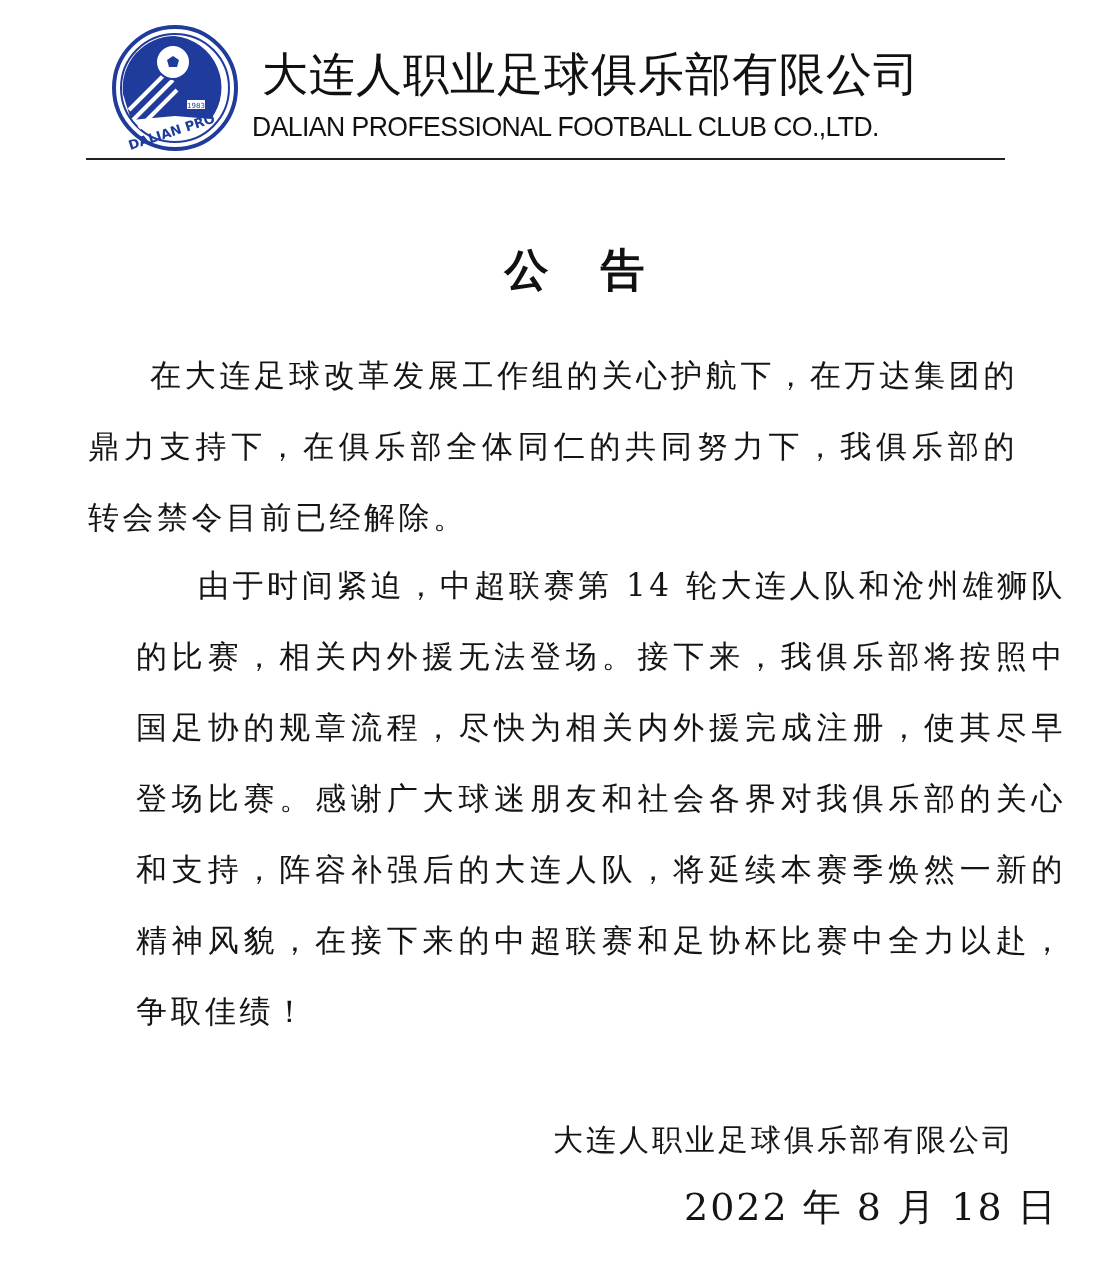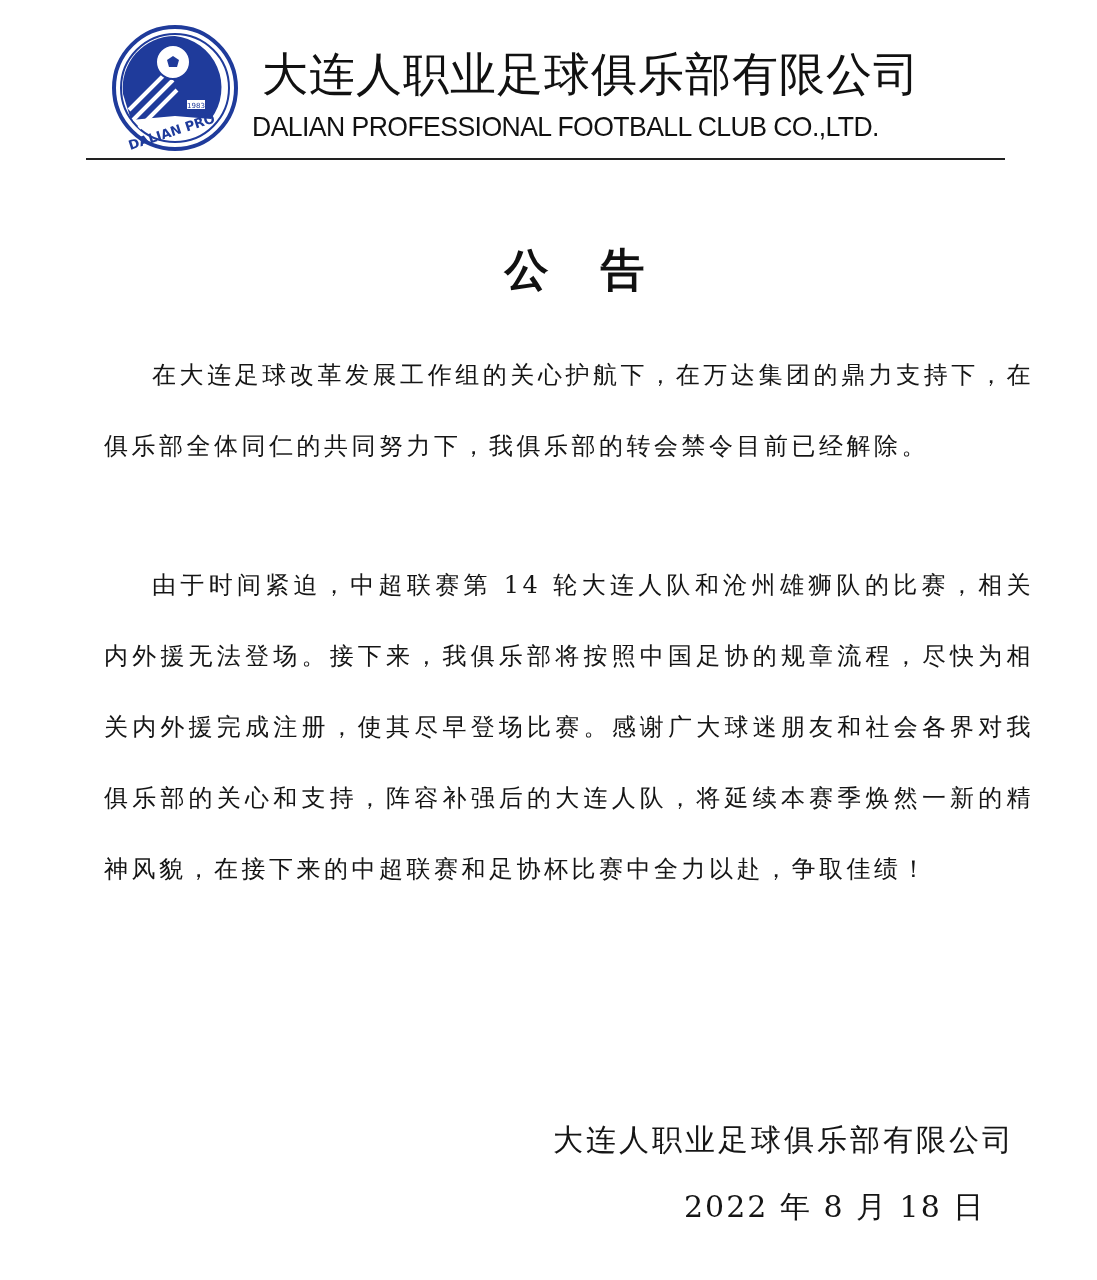--- a/index.html
+++ b/index.html
@@ -6,26 +6,26 @@
     body { width:1097px; height:1280px; position:relative; overflow:hidden;
       font-family:"DejaVu Serif", "Liberation Serif", serif; color:#151515; }
     .logo { position:absolute; left:111px; top:24px; width:128px; height:128px;text-decoration:underline; }
     .cn-name { position:absolute; left:262px; top:46px; font-family:"DejaVu Sans","Liberation Sans",sans-serif;
       font-size:46px; letter-spacing:1px; color:#111; white-space:nowrap; line-height:56px; }
     .en-name { position:absolute; left:252px; top:110px; font-family:"Liberation Sans","DejaVu Sans",sans-serif;
       font-size:28px; letter-spacing:-0.6px; color:#111; white-space:nowrap; line-height:34px; transform:scaleX(0.95); transform-origin:left; }
     .rule { position:absolute; left:86px; top:158px; width:919px; height:2px; background:#222; }
     .title { position:absolute; left:0; width:1097px; top:240px; text-align:center; font-size:44px; font-weight:bold;
       letter-spacing:52px; padding-left:52px; line-height:60px; color:#111; }
-    .body { position:absolute; left:104px; width:930px; font-size:24px; line-height:71px; text-align:justify; letter-spacing:3.5px; }
+    .body { position:absolute; left:88px; width:930px; font-size:31px; line-height:71px; text-align:justify; letter-spacing:3.5px; }
     .p1 { top:340px; }
-    .p2 { top:550px; }
+    .p2 { top:550px;margin-left:48px; }
     .body p { margin:0; text-indent:2em; }
     .sign { position:absolute; right:82px; top:1118px; font-size:30px; letter-spacing:3px; line-height:44px; white-space:nowrap; }
-    .date { position:absolute; left:684px; top:1185px; font-size:30px; letter-spacing:2px; line-height:44px; white-space:nowrap; }
+    .date { position:absolute; left:684px; top:1185px; font-size:38px; letter-spacing:2px; line-height:44px; white-space:nowrap; }
   </style>
 </head>
 <body>
 
 <div class="logo">
   <svg width="128" height="128" viewBox="0 0 128 128">
     <circle cx="64" cy="64" r="61" fill="#fff" stroke="#1f3b9b" stroke-width="4"></circle>
     <circle cx="64" cy="64" r="54" fill="#fff" stroke="#1f3b9b" stroke-width="2"></circle>
     <path d="M64 12 A52 52 0 0 1 100 95 L64 92 Z" fill="#1f3b9b"></path>
     <path d="M12 70 A52 52 0 0 1 64 12 L64 92 L20 96 Z" fill="#1f3b9b"></path>

